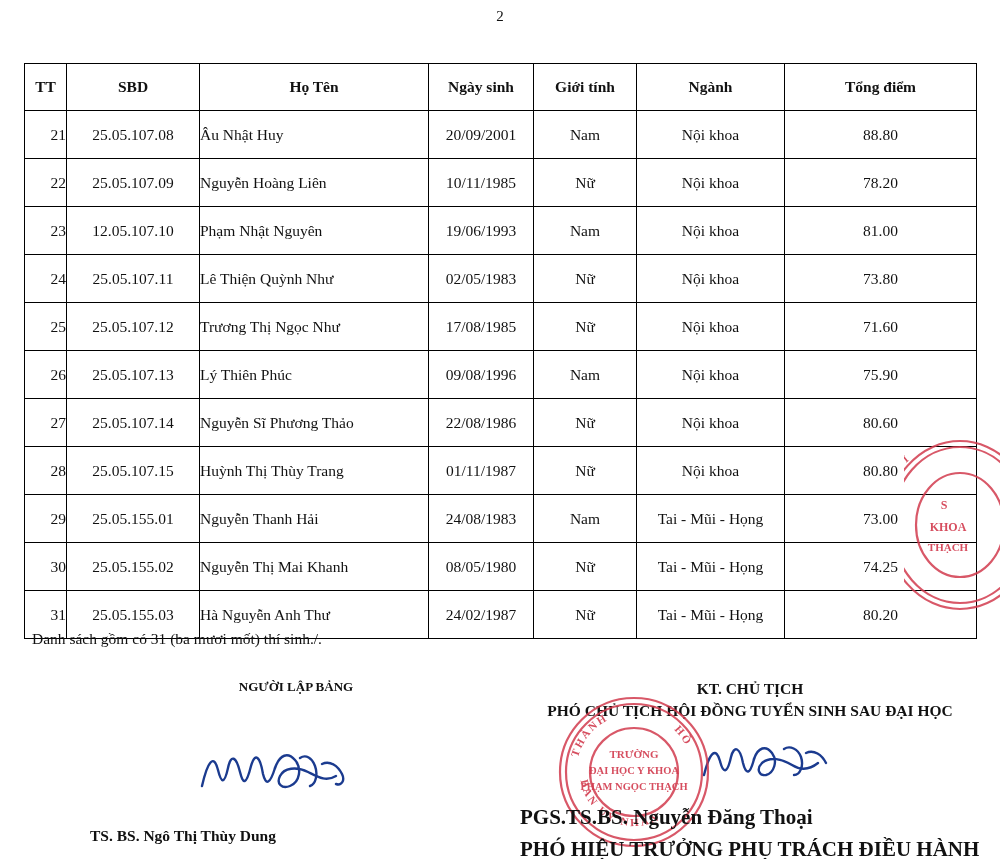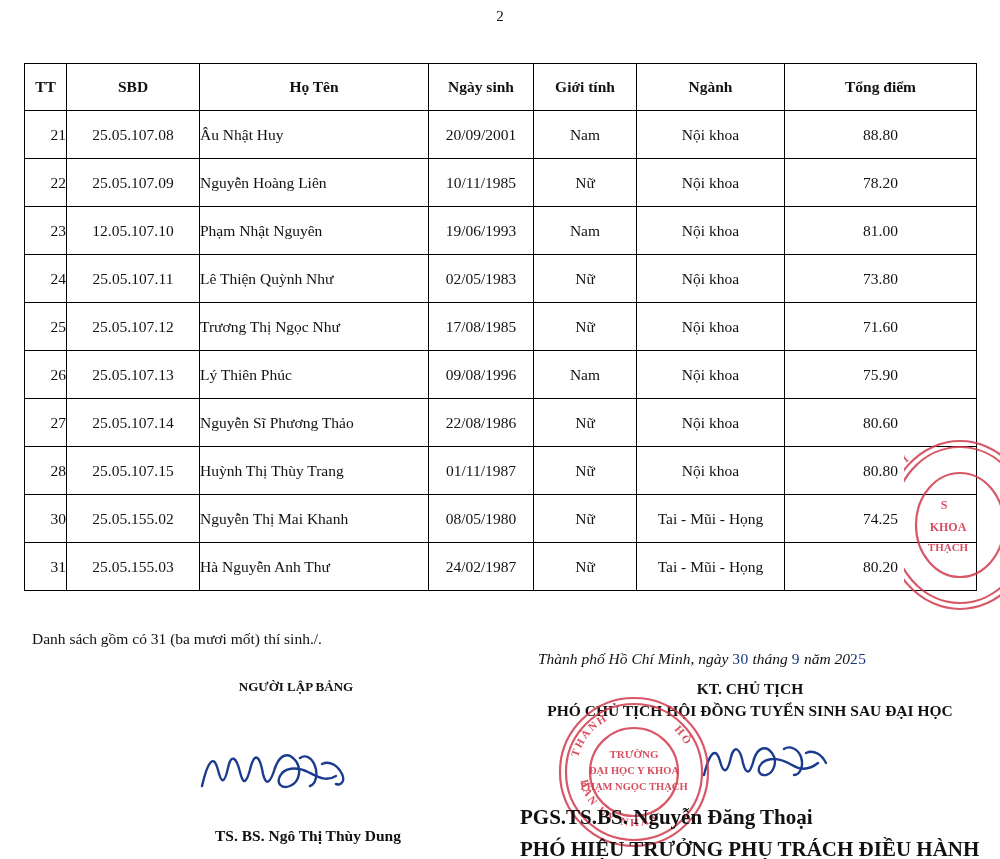--- a/index.html
+++ b/index.html
@@ -107,23 +107,22 @@
     left: 520px;
     width: 460px;
     text-align: center;
     font-size: 15.5px;
     font-weight: bold;
     line-height: 1.45;
   }
   .sign-left-name {
     position: absolute;
     top: 827px;
-    left: 108px;
+    left: 90px;
     width: 400px;
-    text-align: center;
     font-size: 15.5px;
     font-weight: bold;
   }
   .sign-right-name {
     position: absolute;
     top: 802px;
     left: 520px;
     width: 460px;
     text-align: left;
     font-size: 21px;
@@ -256,20 +255,29 @@
         <tr>
           <td class="tt">28</td>
           <td class="sbd">25.05.107.15</td>
           <td class="name">Huỳnh Thị Thùy Trang</td>
           <td class="dob">01/11/1987</td>
           <td class="sex">Nữ</td>
           <td class="major">Nội khoa</td>
           <td class="score">80.80</td>
         </tr>
         <tr>
+          <td class="tt">29</td>
+          <td class="sbd">25.05.155.01</td>
+          <td class="name">Nguyễn Thanh Hải</td>
+          <td class="dob">24/08/1983</td>
+          <td class="sex">Nam</td>
+          <td class="major">Tai - Mũi - Họng</td>
+          <td class="score">73.00</td>
+        </tr>
+        <tr>
           <td class="tt">30</td>
           <td class="sbd">25.05.155.02</td>
           <td class="name">Nguyễn Thị Mai Khanh</td>
           <td class="dob">08/05/1980</td>
           <td class="sex">Nữ</td>
           <td class="major">Tai - Mũi - Họng</td>
           <td class="score">74.25</td>
         </tr>
         <tr>
           <td class="tt">31</td>
@@ -279,27 +287,20 @@
           <td class="sex">Nữ</td>
           <td class="major">Tai - Mũi - Họng</td>
           <td class="score">80.20</td>
         </tr>
       </tbody>
     </table>
   </div>
 
   <div class="total-note">Danh sách gồm có 31 (ba mươi mốt) thí sinh./.</div>
 
-  <div class="place-date">
-    <span>Thành phố Hồ Chí Minh, ngày</span>
-    <span class="hw">30</span>
-    <span>tháng</span>
-    <span class="hw">9</span>
-    <span>năm 20</span><span class="hw">25</span>
-  </div>
 
   <div class="sign-left">
     <div>NGƯỜI LẬP BẢNG</div>
   </div>
 
   <div class="sign-right">
     <div>KT. CHỦ TỊCH</div>
     <div>PHÓ CHỦ TỊCH HỘI ĐỒNG TUYỂN SINH SAU ĐẠI HỌC</div>
   </div>
 

